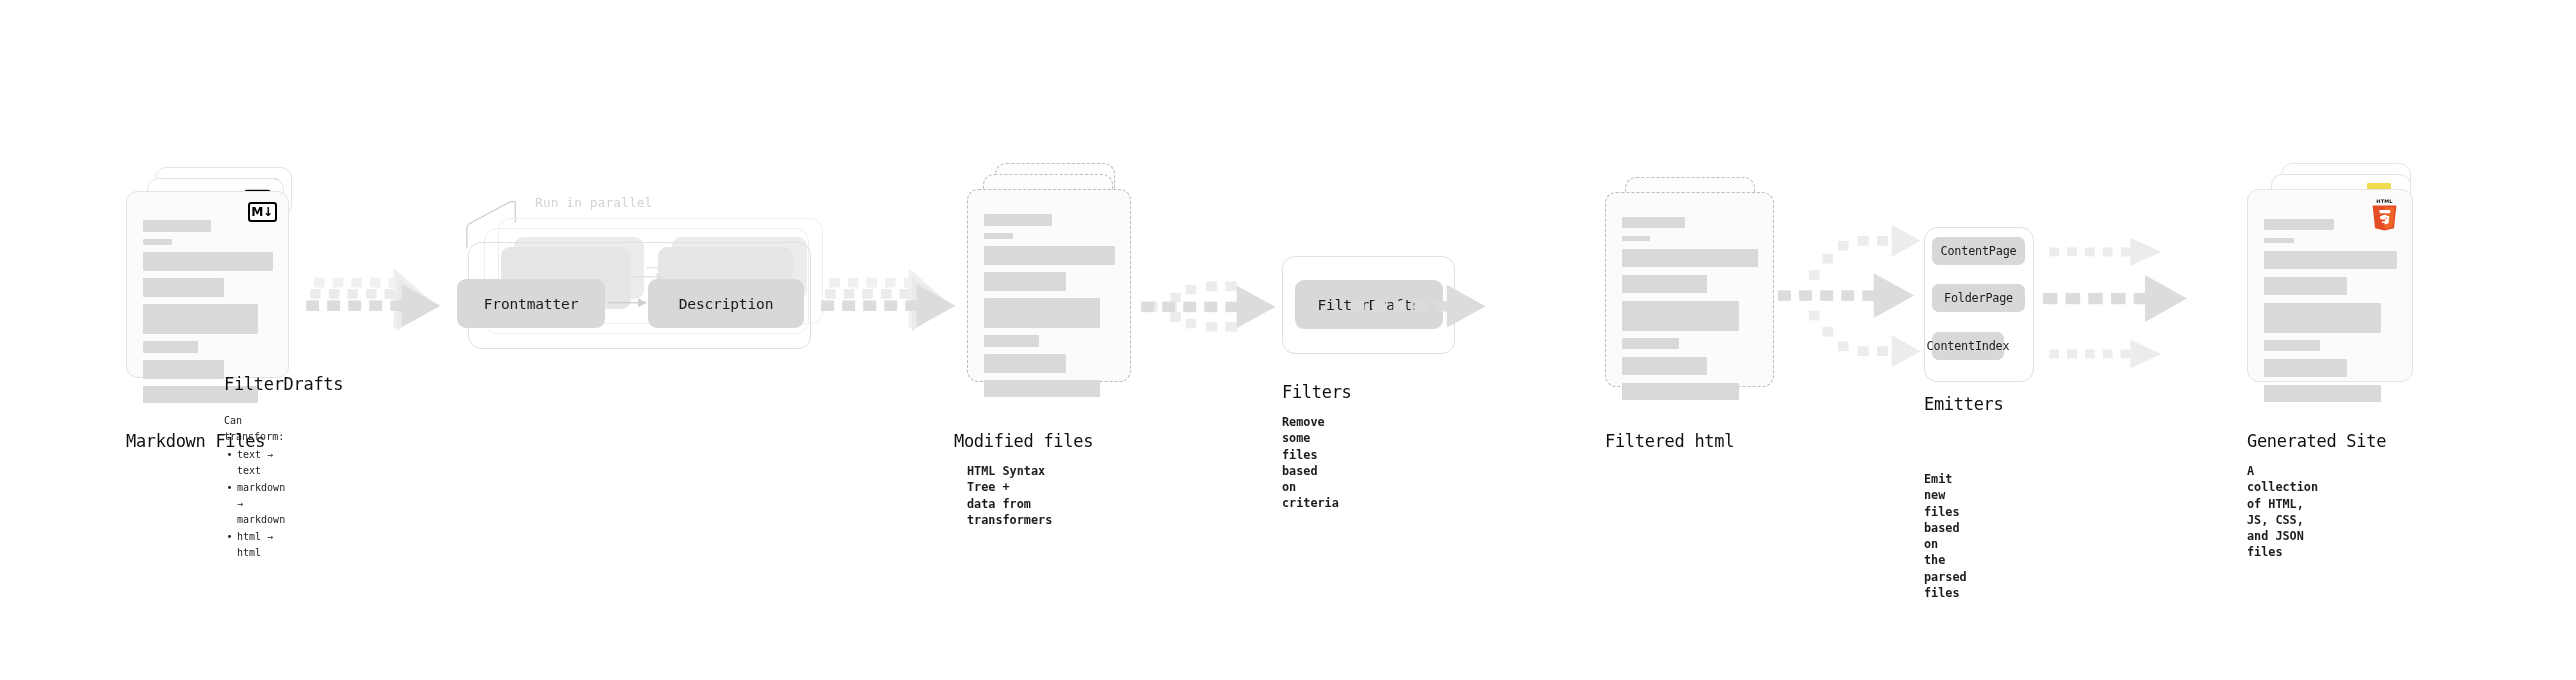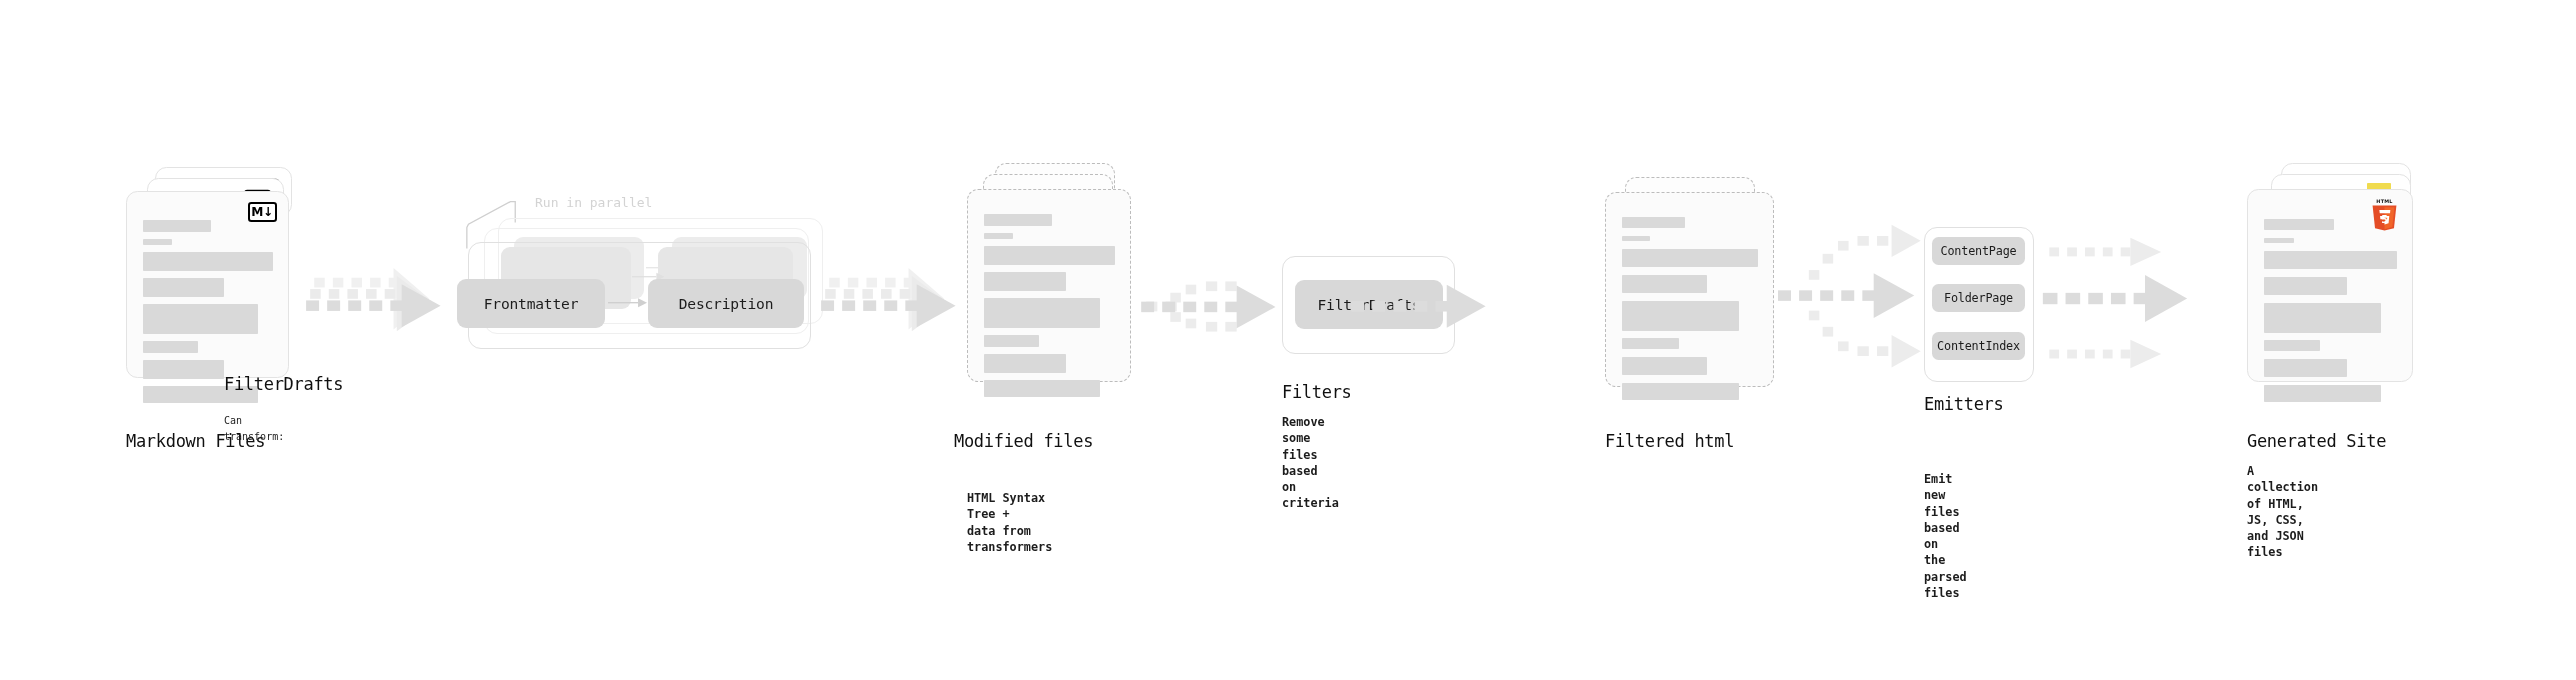--- a/index.html
+++ b/index.html
@@ -284,20 +284,25 @@
       </div>
     <svg class="inner-arrow" style="left:608px;top:297px;" width="39" height="11.4" viewBox="0 0 48 14">
       <path d="M0 7 H37" stroke="#cfcfcf" stroke-width="1.7" fill="none"></path>
       <polygon points="37,1.5 48,7 37,12.5" fill="#cfcfcf"></polygon>
     </svg>
 
     <div class="title" style="left:224px;top:374px;">FilterDrafts</div>
 
     <div class="bullets" style="left:224px;top:413px;">
       <div class="lead">Can transform:</div>
+      <ul>
+        <li>text → text</li>
+        <li>markdown → markdown</li>
+        <li>html → html</li>
+      </ul>
     </div>
   </div>
 
   <svg class="conn" style="left:821px;top:268px;" width="146" height="81" viewBox="0 0 180 100">
     <g fill="#f0f0f0">
       <rect x="10" y="12" width="13" height="12"></rect>
         <rect x="33" y="12" width="13" height="12"></rect>
       <rect x="56" y="12" width="13" height="12"></rect>
         <rect x="79" y="12" width="13" height="12"></rect>
       <rect x="102" y="12" width="13" height="12"></rect>
@@ -334,21 +339,21 @@
           <div class="doc-line" style="width:100%;height:18.7px;"></div>
           <div class="doc-line" style="width:62%;height:18.7px;"></div>
           <div class="doc-line" style="width:88%;height:30px;"></div>
           <div class="doc-line" style="width:42%;height:11.4px;"></div>
           <div class="doc-line" style="width:62%;height:18.7px;"></div>
           <div class="doc-line" style="width:88%;height:17px;"></div>
         </div>
       </div>
     </div>
     <div class="title" style="left:922px;top:431px;margin-left:32px;">Modified files</div>
-    <div class="subtitle" style="left:967px;top:490px;">HTML Syntax Tree +
+    <div class="subtitle" style="left:967px;top:463px;">HTML Syntax Tree +
 data from transformers</div>
   </div>
 
   <svg class="conn" style="left:1141px;top:262px;" width="146" height="89" viewBox="0 0 180 110">
     <g fill="#ececec">
       <rect x="6" y="49" width="14" height="12"></rect>
         <rect x="30" y="49" width="14" height="12"></rect>
       <rect x="36" y="38" width="13" height="12"></rect>
       <rect x="55" y="28" width="13" height="12"></rect>
       <rect x="80" y="24" width="14" height="12"></rect>
@@ -434,21 +439,21 @@
   </svg>
 
   <div class="node" style="left:0;top:0;">
     <div class="group-box" style="left:1924px;top:227px;width:110px;height:155px;"></div>
     <div class="chip" style="left:1932px;top:237px;width:93px;height:28px;font-size:11.8px;border-radius:6.5px;">
         <span>ContentPage</span>
       </div>
     <div class="chip" style="left:1932px;top:284px;width:93px;height:28px;font-size:11.8px;border-radius:6.5px;">
         <span>FolderPage</span>
       </div>
-    <div class="chip" style="left:1932px;top:332px;width:93px;height:28px;font-size:11.8px;border-radius:6.5px;">
+    <div class="chip" style="left:1932px;top:332px;width:72px;height:28px;font-size:11.8px;border-radius:6.5px;">
         <span>ContentIndex</span>
       </div>
     <div class="title" style="left:1924px;top:394px;">Emitters</div>
     <div class="subtitle" style="left:1924px;top:427px;margin-top:44px;">Emit new files based on
 the parsed files</div>
   </div>
 
   <svg class="conn" style="left:2038px;top:228px;" width="154" height="154" viewBox="0 0 190 190">
     <g fill="#ececec">
       <rect x="14" y="24" width="12" height="11"></rect>

